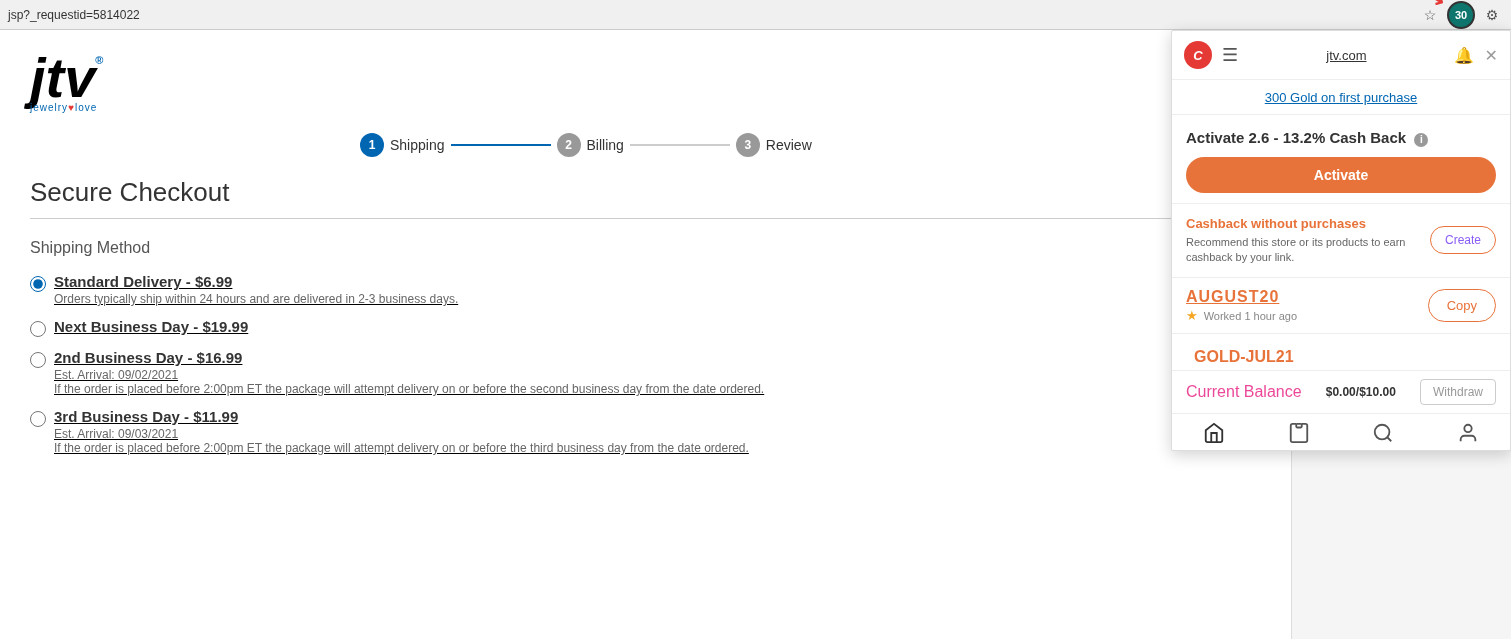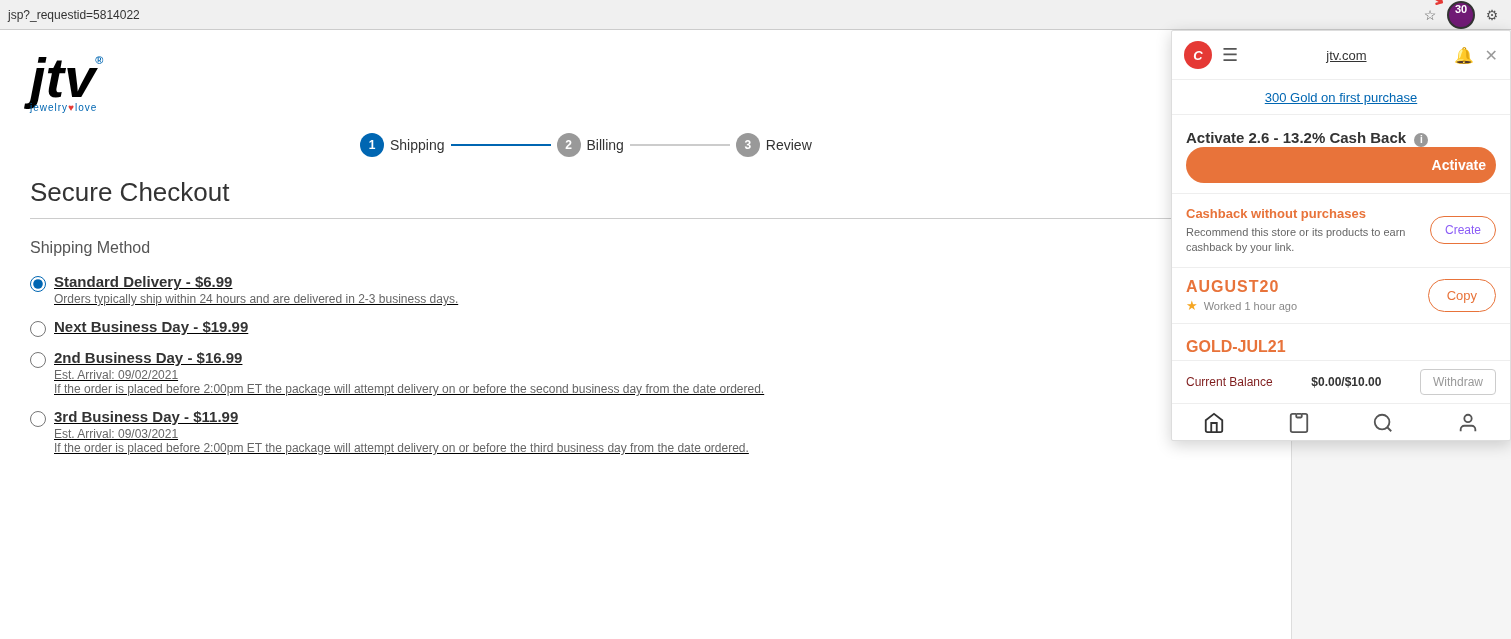--- a/index.html
+++ b/index.html
@@ -32,24 +32,24 @@
       align-items: center;
       justify-content: center;
       cursor: pointer;
       font-size: 14px;
       color: #555;
     }
     .extension-btn {
       position: relative;
       width: 28px;
       height: 28px;
-      background: #701a75;
+      background: #0f766e;
       border-radius: 50%;
       display: flex;
-      align-items: flex-start;
+      align-items: center;
       justify-content: center;
       cursor: pointer;
       color: #fff;
       font-size: 11px;
       font-weight: bold;
       border: 2px solid #333;
     }
     .red-arrow {
       position: absolute;
       top: -8px;
@@ -284,21 +284,21 @@
 
     
     .cashback-section {
       padding: 14px 14px 10px;
       border-bottom: 1px solid #eee;
     }
     .cashback-title {
       font-size: 15px;
       font-weight: bold;
       color: #333;
-      margin-bottom: 0;
+      margin-bottom: 10px;
     }
     .cashback-info-icon {
       display: inline-flex;
       align-items: center;
       justify-content: center;
       width: 14px;
       height: 14px;
       border-radius: 50%;
       background: #999;
       color: #fff;
@@ -310,21 +310,21 @@
       display: block;
       width: 100%;
       background: #e8733a;
       color: #fff;
       border: none;
       padding: 10px;
       font-size: 14px;
       font-weight: bold;
       cursor: pointer;
       border-radius: 24px;
-      text-align: right;
+      text-align: center;
     }
 
     
     .cashback-without {
       padding: 12px 14px;
       border-bottom: 1px solid #eee;
       display: flex;
       align-items: flex-start;
       gap: 10px;
     }
@@ -361,20 +361,21 @@
       display: flex;
       align-items: center;
       justify-content: space-between;
     }
     .coupon-left {}
     .coupon-code {
       font-size: 16px;
       font-weight: bold;
       color: #e8733a;
       letter-spacing: 1px;
+      text-decoration: underline;
     }
     .coupon-meta {
       display: flex;
       align-items: center;
       gap: 6px;
       margin-top: 2px;
     }
     .coupon-star {
       color: #f5a623;
       font-size: 13px;
@@ -394,38 +395,39 @@
     }
 
     
     .coupon-item-partial {
       padding: 10px 14px 0;
       display: flex;
       align-items: center;
       justify-content: space-between;
       overflow: hidden;
       height: 36px;
+      margin-left: 8px;
     }
     .coupon-code-gold {
       font-size: 16px;
       font-weight: bold;
       color: #e8733a;
     }
 
     
     .popup-bottom {
       border-top: 1px solid #eee;
       padding: 8px 14px;
       display: flex;
       align-items: center;
       justify-content: space-between;
     }
     .balance-label {
-      font-size: 12px;
-      color: #7f1d1d;
+      font-size: 16px;
+      color: #ec4899;
     }
     .balance-value {
       font-size: 12px;
       color: #333;
       font-weight: bold;
     }
     .withdraw-btn {
       border: 1px solid #ccc;
       color: #999;
       background: #fff;

